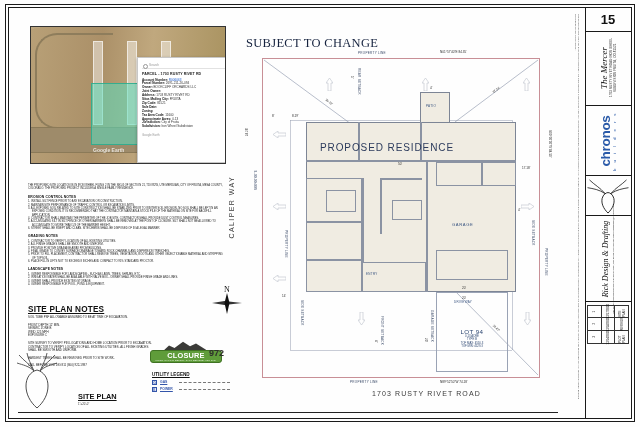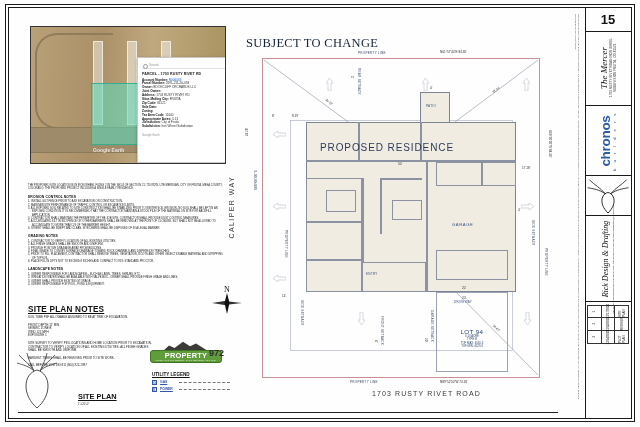--- a/index.html
+++ b/index.html
@@ -345,21 +345,21 @@
 EXPOSURE C</p>
         <p style="white-space: pre-line; margin-bottom: 4px;">SITE SURVEY TO VERIFY PIN LOCATIONS AND HOME LOCATION PRIOR TO EXCAVATION.  CONTRACTOR TO VERIFY LOCATION OF ALL EXISTING UTILITIES.  ALL FINISH GRADES SHALL BE SMOOTH AND UNIFORM.</p>
         <p style="white-space: pre-line; margin-bottom: 4px;">HARDEST TREES SHALL BE REMOVED PRIOR TO SITE WORK.</p>
         <p style="white-space: pre-line; margin-bottom: 4px;">CALL BEFORE YOU DIG 811 (800) 922-1987</p>
       </div>
   </div>
 
   <div class="co811">
     <div class="co811-mtn"></div>
     <div class="co811-band"></div>
-    <div class="co811-word">PROPERTY</div>
+    <div class="co811-word">CLOSURE</div>
     <div class="co811-sub">KNOW WHAT'S BELOW. CALL BEFORE YOU DIG.</div>
     <div class="co811-num">972</div>
   </div>
 
   <div class="util">
     <h4>UTILITY LEGEND</h4>
     <div id="util-items">
         <div class="util-row">
           <div class="util-sq">G</div>
           <div class="util-lbl">GAS</div>

